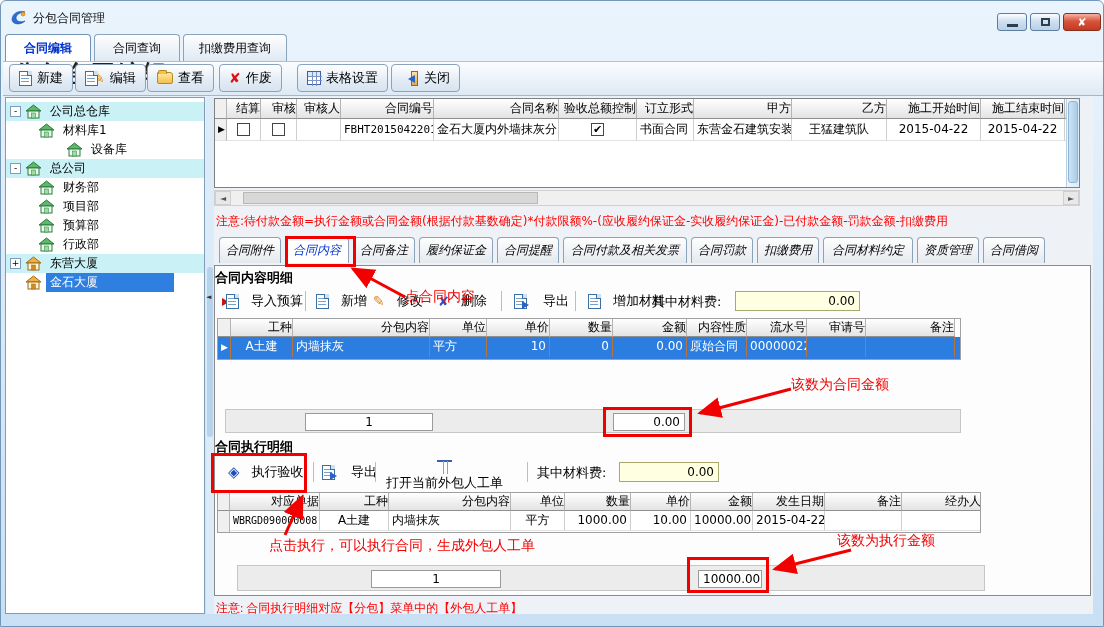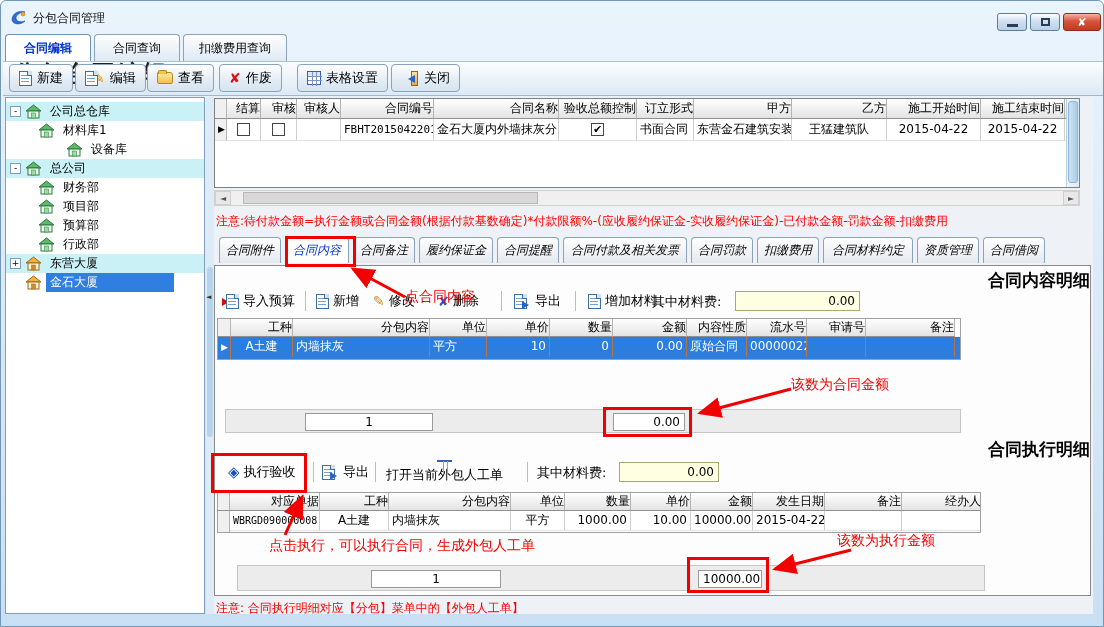--- a/index.html
+++ b/index.html
@@ -85,22 +85,22 @@
   .harr{width:16px;height:14px;text-align:center;font-size:8px;line-height:14px;color:#555;background:#e8e8e8;border:1px solid #cfcfcf;}
   .hthumb{height:12px;background:#d8d8d8;border:1px solid #b8b8b8;margin-left:12px;}
   .rednote{color:#f00;font-size:12px;white-space:nowrap;}
   
   .tabs2{position:absolute;display:flex;gap:4px;height:26px;font-style:italic;}
   .tab2{height:26px;display:flex;align-items:center;justify-content:center;padding:0 4px;
     border:1px solid #8ba3ba;border-bottom:none;border-radius:4px 4px 0 0;background:linear-gradient(#fefefe,#e4e9ef);white-space:nowrap;}
   .tab2.active{background:#fff;color:#0033cc;}
   
   .cpanel{position:absolute;left:0px;top:168px;width:877px;height:331px;border:1px solid #8a8a8a;background:#fdfdfd;}
-  .sectitle{position:absolute;width:100%;text-align:right;font-size:17px;font-weight:bold;}
-  .tbtn{position:absolute;display:flex;align-items:center;gap:4px;height:24px;padding:0 3px;font-size:13px;cursor:default;}
+  .sectitle{position:absolute;width:100%;text-align:left;font-size:13px;font-weight:bold;}
+  .tbtn{position:absolute;display:flex;align-items:center;gap:12px;height:24px;padding:0 3px;font-size:13px;cursor:default;}
   .tsep{position:absolute;width:1px;height:20px;background:#bdbdbd;}
   .feelabel{position:absolute;font-size:13px;}
   .feeinput{position:absolute;height:20px;background:#ffffe1;border:1px solid #a8a871;text-align:right;padding:0 4px;font-size:12px;font-family:"DejaVu Sans",sans-serif;}
   .sumbar{position:absolute;height:24px;background:#ececec;border:1px solid #c6c6c6;}
   .sumbox{position:absolute;top:3px;height:18px;background:#fff;border:1px solid #9a9a9a;line-height:17px;padding:0 4px;}
   
   .rbox{position:absolute;border:3px solid #f20000;z-index:9;pointer-events:none;}
   .anno{position:absolute;color:#f20000;font-size:14px;z-index:9;white-space:nowrap;}
   #arrowlayer{position:absolute;left:0;top:0;z-index:8;pointer-events:none;}
 </style>
@@ -459,21 +459,21 @@
           <div class="gc" style="width:80px;height:20px;line-height:19px;"></div>
         </div>
       </div>
 
       <div class="sumbar" style="left:22px;top:299px;width:748px;height:26px;">
         <div class="sumbox ctr" style="left:133px;width:130px;top:4px;">1</div>
         <div class="sumbox num" style="left:460px;width:64px;top:4px;">10000.00</div>
       </div>
     </div>
 
-    <div class="abs rednote" style="left:2px;top:503px;">注意: 合同执行明细对应【分包】菜单中的【外包人工单】</div>
+    <div class="abs rednote" style="left:2px;top:503px;font-family:Liberation Serif, serif;">注意: 合同执行明细对应【分包】菜单中的【外包人工单】</div>
   </div>
 
   <div class="rbox" style="left:284px;top:235px;width:71px;height:31px;"></div>
   <div class="rbox" style="left:602px;top:406px;width:89px;height:30px;"></div>
   <div class="rbox" style="left:210px;top:452px;width:96px;height:40px;"></div>
   <div class="rbox" style="left:686px;top:556px;width:82px;height:36px;"></div>
 
   <div class="anno" style="left:404px;top:287px;">点合同内容</div>
   <div class="anno" style="left:790px;top:375px;">该数为合同金额</div>
   <div class="anno" style="left:268px;top:536px;">点击执行，可以执行合同，生成外包人工单</div>

